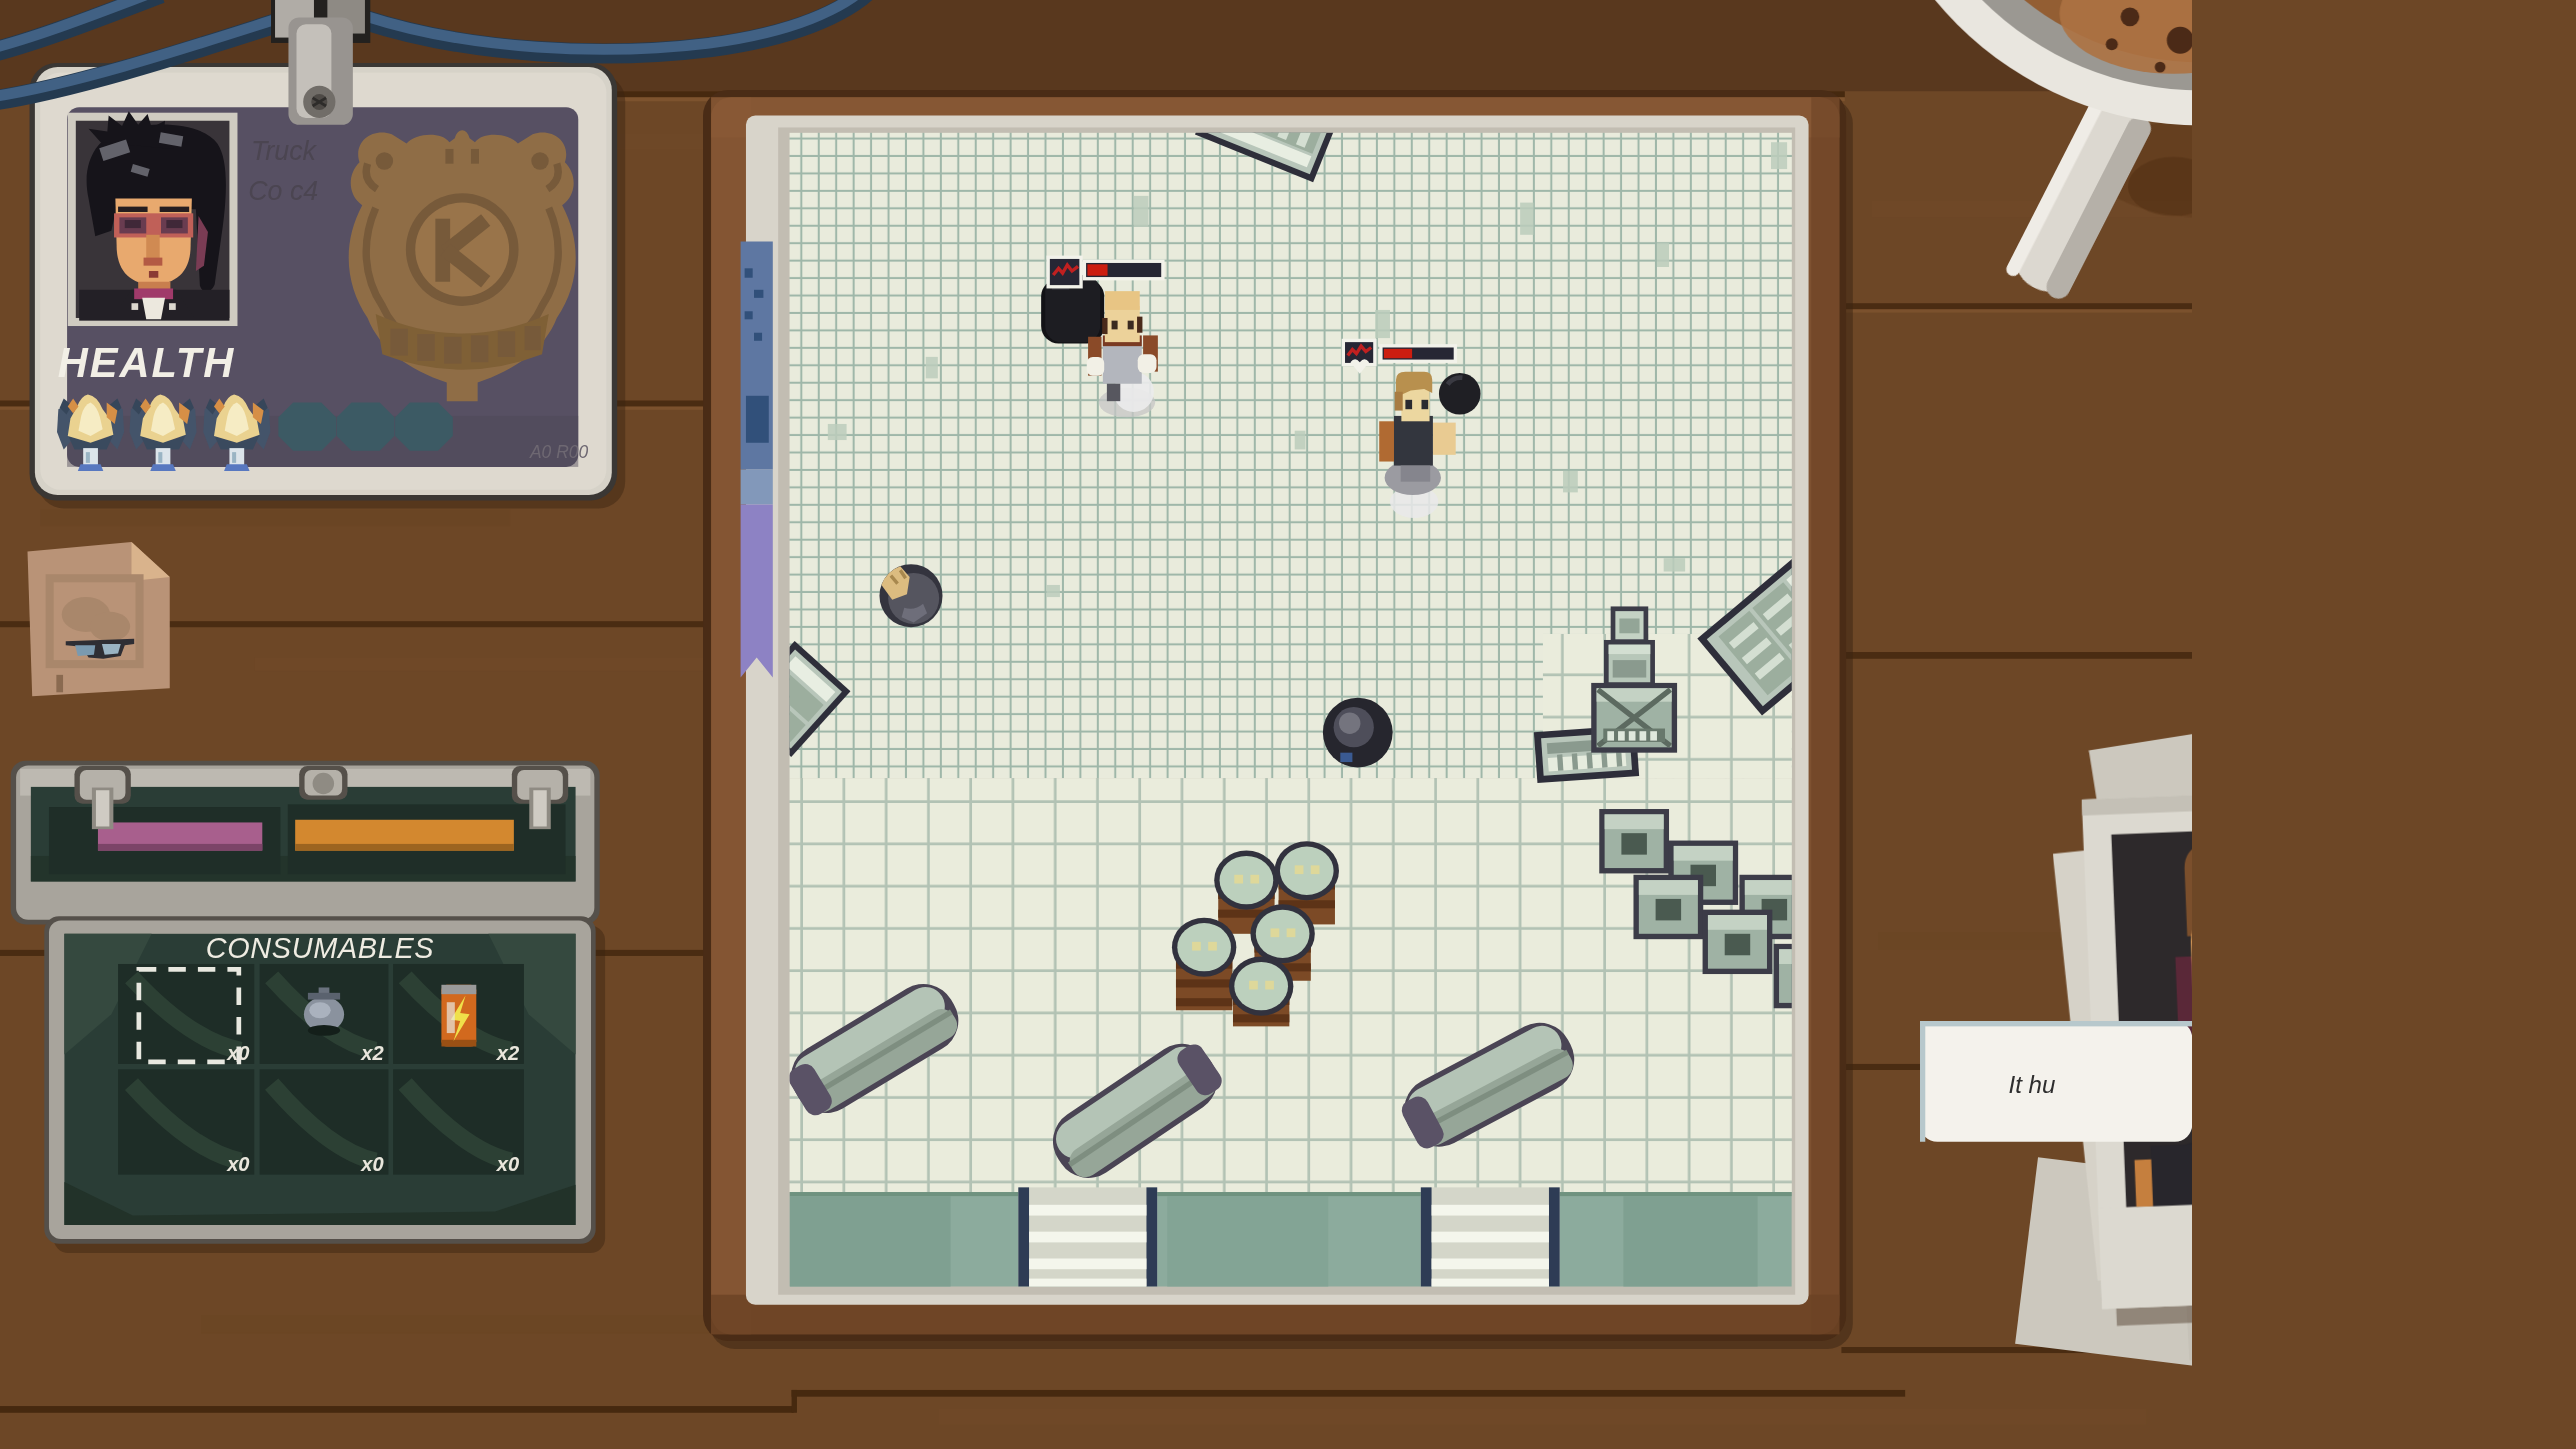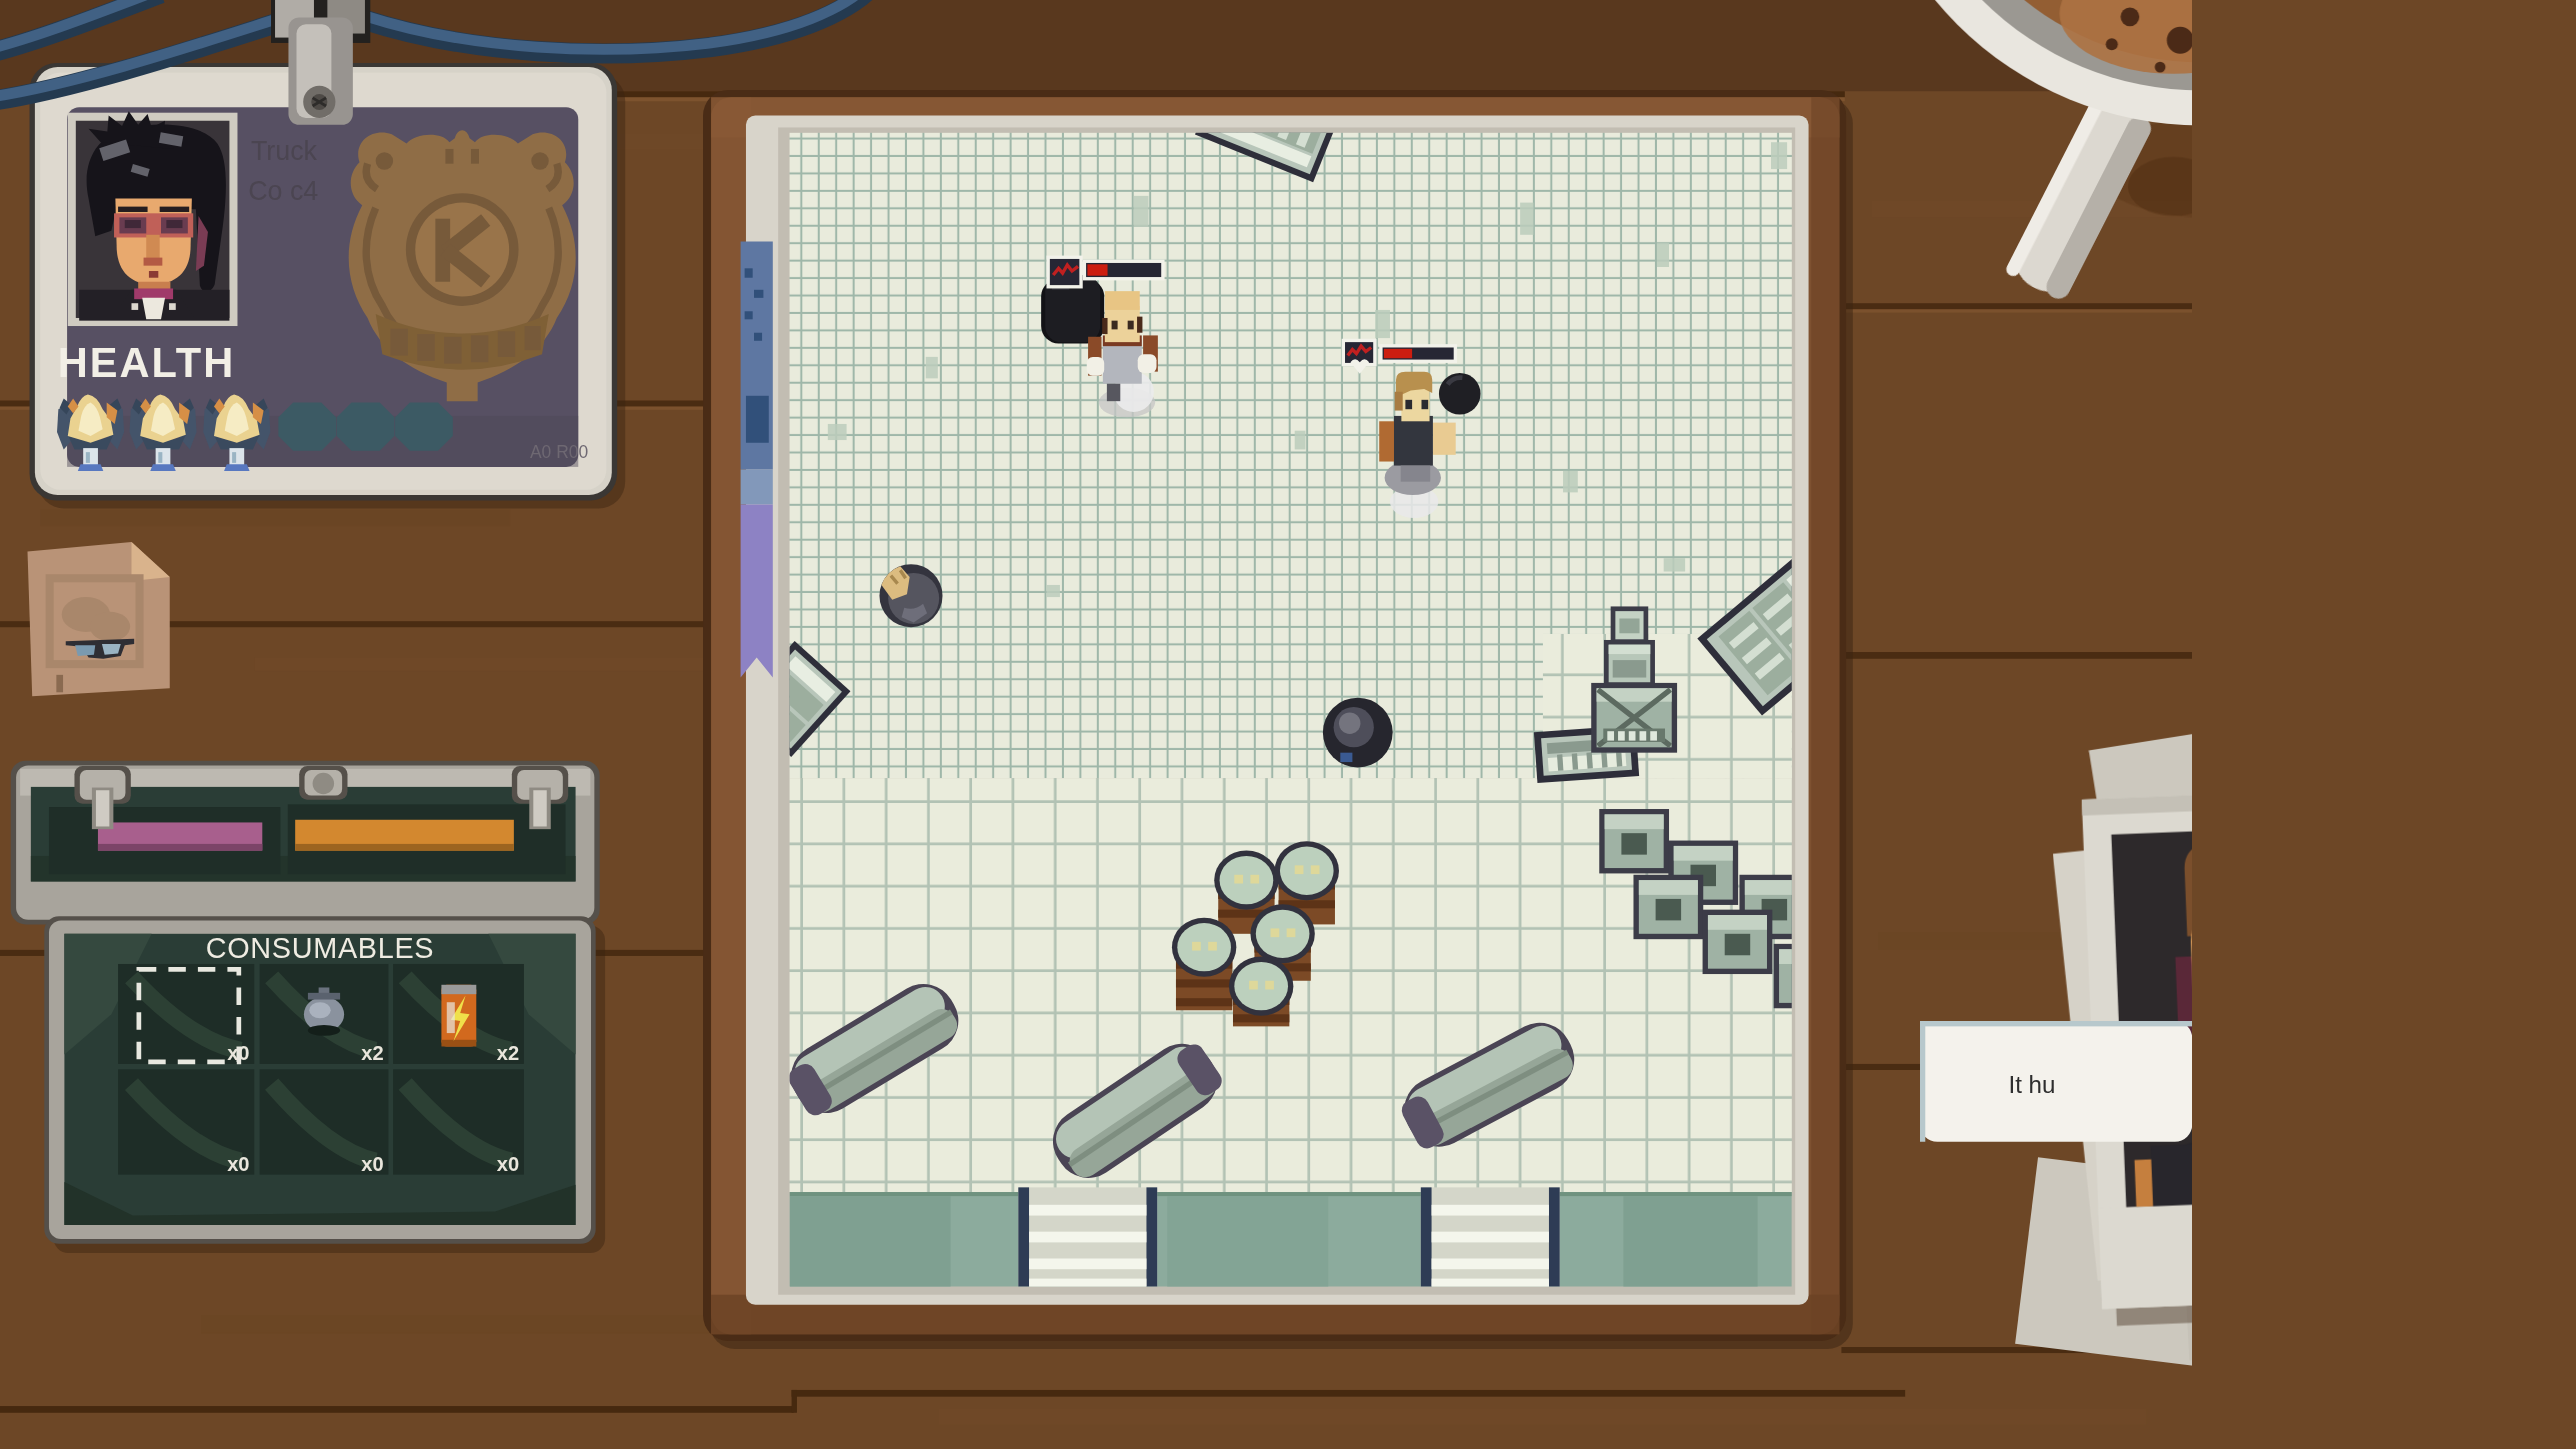--- a/index.html
+++ b/index.html
@@ -1,16 +1,16 @@
 <!DOCTYPE html>
 <html style="font-size:10.7px"><head>
 <meta charset="utf-8">
 <style>
 html,body{margin:0;padding:0;background:#6d4726;}
-#stage{position:relative;width:2192px;height:1449px;overflow:hidden;font-family:"Liberation Sans",sans-serif;}
+#stage{position:relative;width:2192px;height:1449px;overflow:hidden;font-family:"Liberation Sans",sans-serif;font-style:italic;}
 svg{display:block}
 </style>
 </head>
 <body>
 <div id="stage">
 <svg width="2576" height="1449" viewBox="0 0 3840 2160">
 <defs>
 <pattern id="fineGrid" width="26" height="26" patternUnits="userSpaceOnUse">
   <rect width="26" height="26" fill="#e9ebdc"></rect>
   <rect x="23" width="3" height="26" fill="#9fb7a9"></rect>

